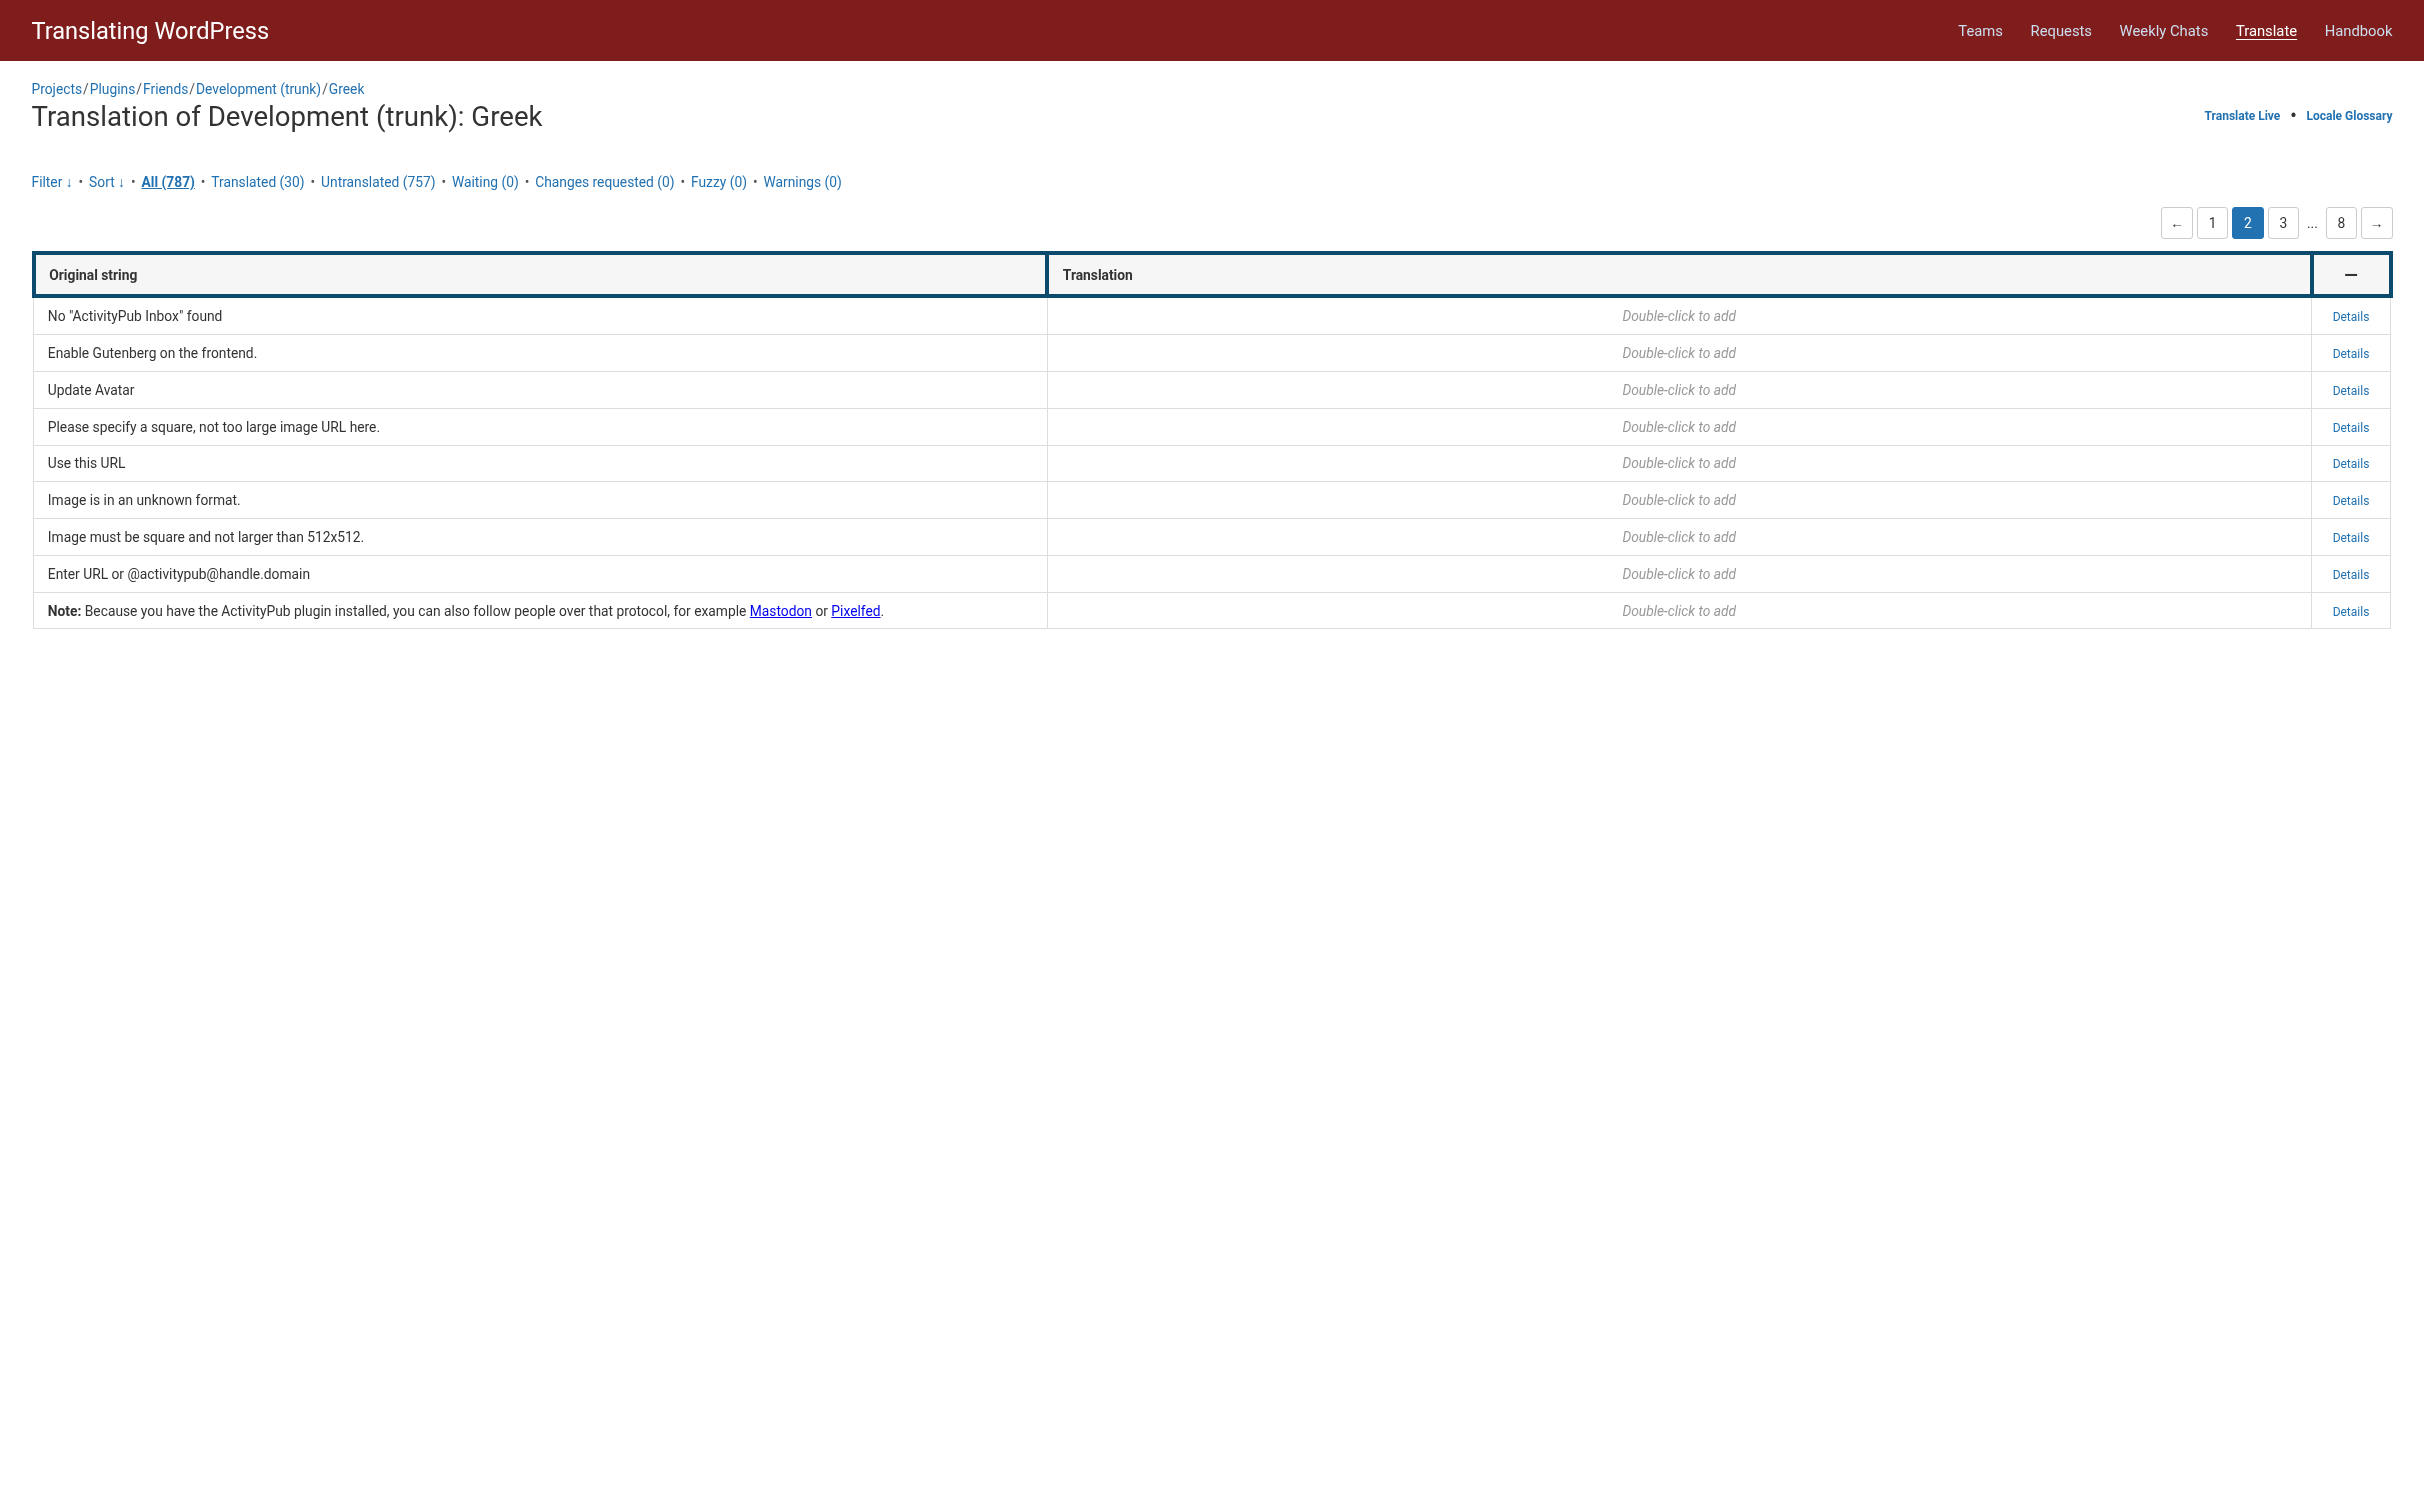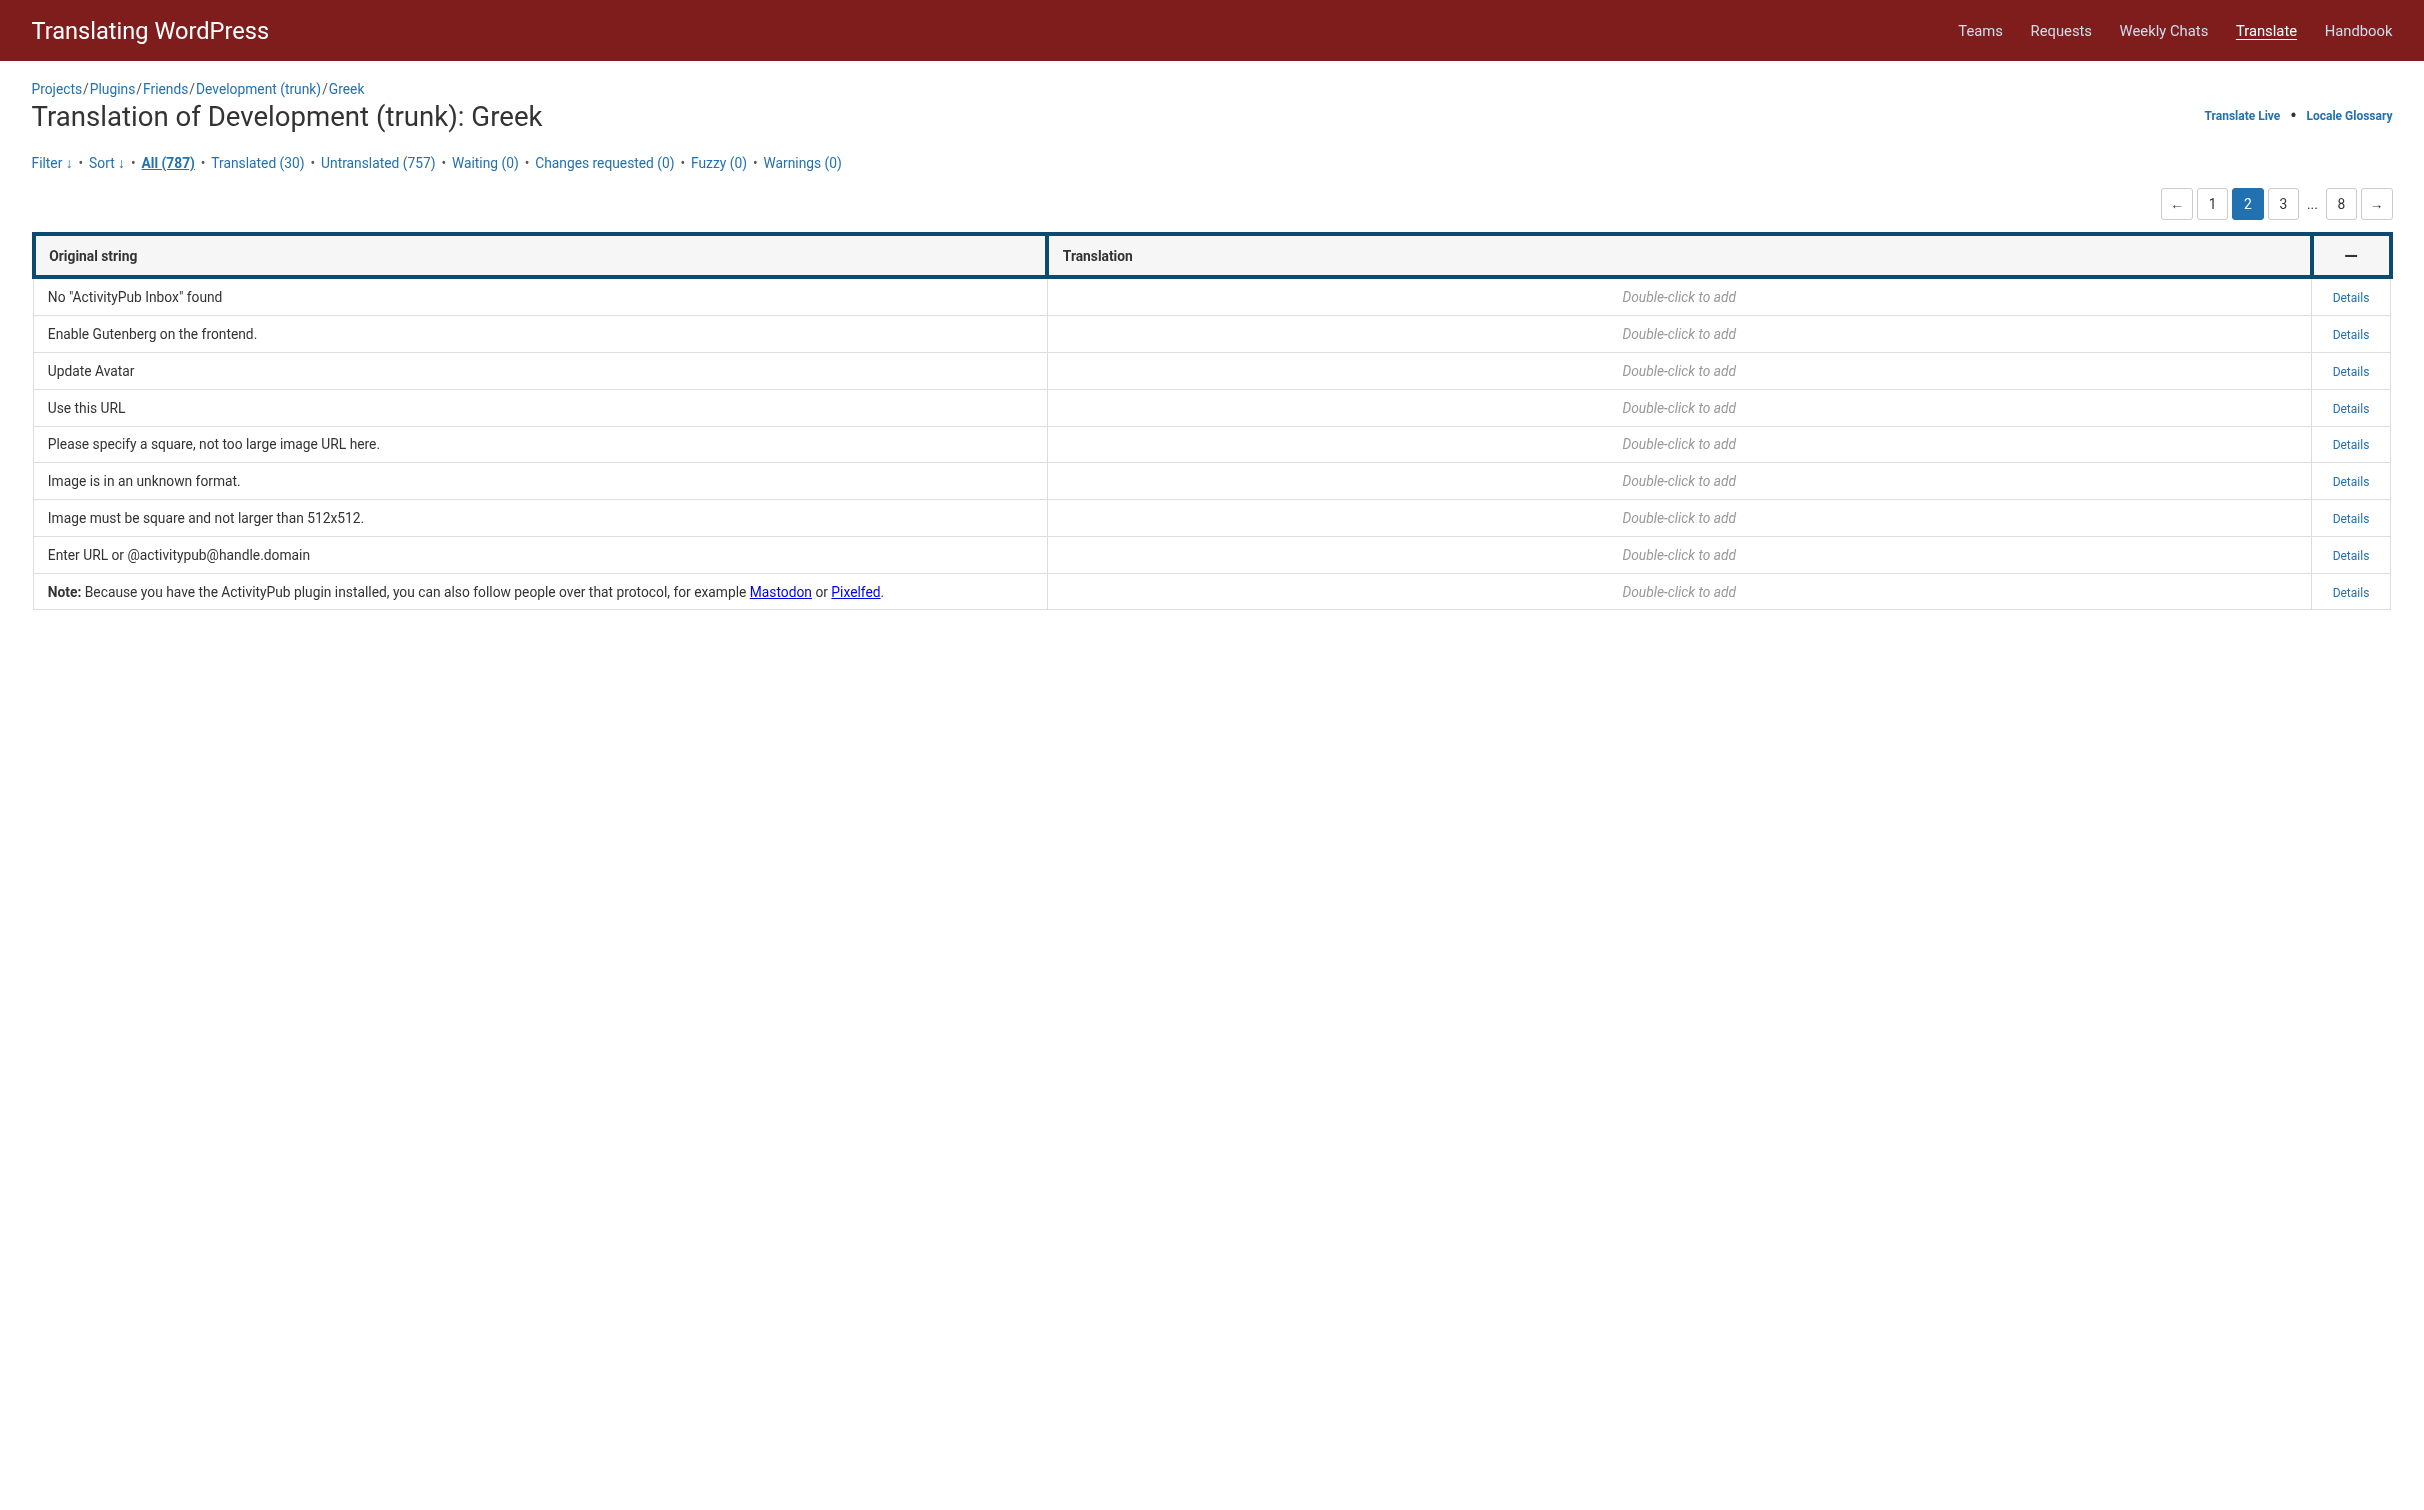--- a/index.html
+++ b/index.html
@@ -54,21 +54,21 @@
       color: #2271b1;
       text-decoration: none;
     }
     .breadcrumb .sep { color: #555; }
 
     
     .page-title-row {
       display: flex;
       align-items: center;
       justify-content: space-between;
-      margin-bottom: 22px;
+      margin-bottom: 41px;
     }
     .page-title {
       font-size: 27.6px;
       font-weight: 400;
       color: #333;
     }
     .title-links {
       display: flex;
       align-items: center;
       gap: 9.9px;
@@ -271,26 +271,26 @@
           <td class="col-original"><span class="original-text">Enable Gutenberg on the frontend.</span></td>
           <td class="col-translation">Double-click to add</td>
           <td class="col-action"><a href="#" class="details-link">Details</a></td>
         </tr>
         <tr>
           <td class="col-original"><span class="original-text">Update Avatar</span></td>
           <td class="col-translation">Double-click to add</td>
           <td class="col-action"><a href="#" class="details-link">Details</a></td>
         </tr>
         <tr>
+          <td class="col-original"><span class="original-text">Please specify a square, not too large image URL here.</span></td>
+          <td class="col-translation">Double-click to add</td>
+          <td class="col-action"><a href="#" class="details-link">Details</a></td>
+        </tr>
+        <tr>
           <td class="col-original"><span class="original-text">Use this URL</span></td>
-          <td class="col-translation">Double-click to add</td>
-          <td class="col-action"><a href="#" class="details-link">Details</a></td>
-        </tr>
-        <tr>
-          <td class="col-original"><span class="original-text">Please specify a square, not too large image URL here.</span></td>
           <td class="col-translation">Double-click to add</td>
           <td class="col-action"><a href="#" class="details-link">Details</a></td>
         </tr>
         <tr>
           <td class="col-original"><span class="original-text">Image is in an unknown format.</span></td>
           <td class="col-translation">Double-click to add</td>
           <td class="col-action"><a href="#" class="details-link">Details</a></td>
         </tr>
         <tr>
           <td class="col-original"><span class="original-text">Image must be square and not larger than 512x512.</span></td>

